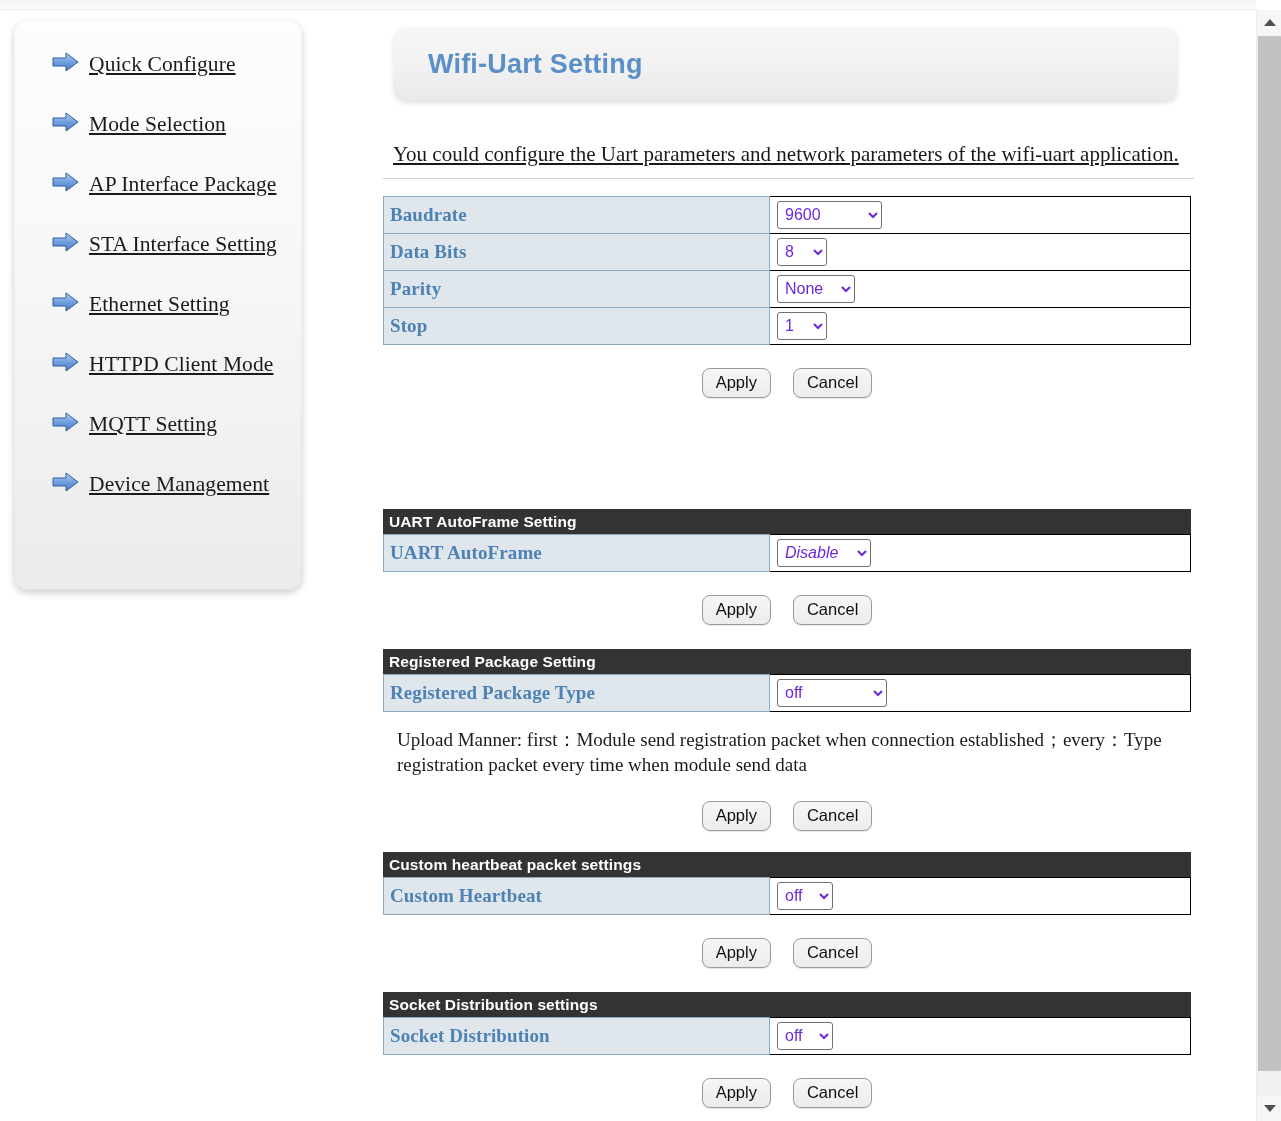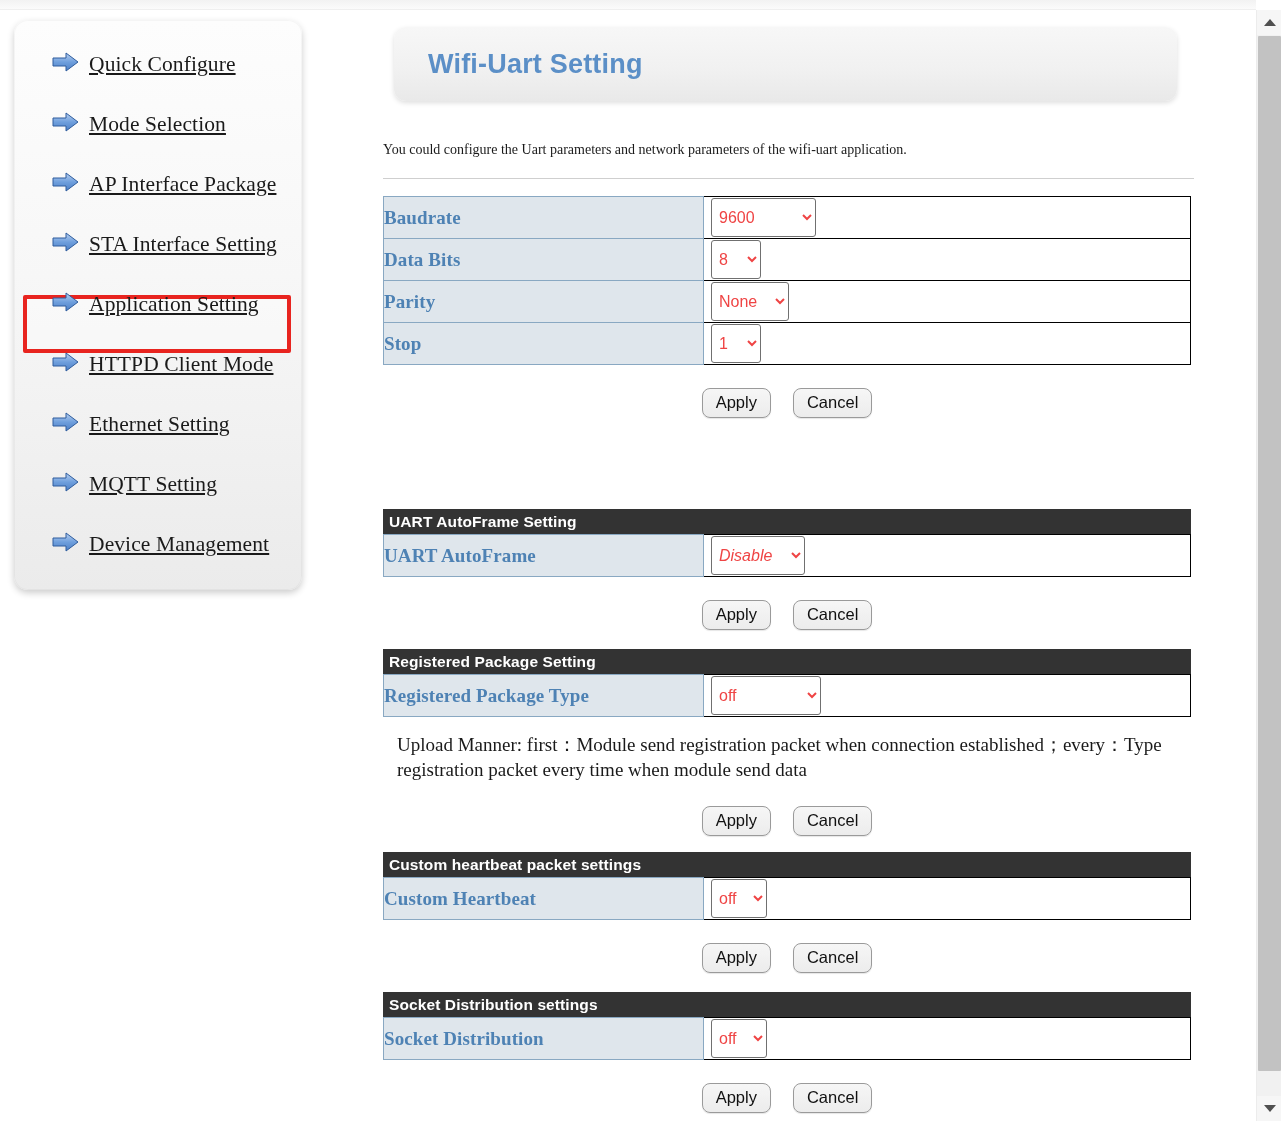--- a/index.html
+++ b/index.html
@@ -60,62 +60,62 @@
     display:flex; align-items:center;
   }
   .page-header h1 {
     margin:0; padding-left:34px;
     font-family:"Liberation Sans", sans-serif;
     font-size:27px; font-weight:bold; color:#5b8fc7;
     letter-spacing:0.2px;
   }
 
   .intro {
-    position:absolute; left:1px; top:141px; width:800px;
-    font-size:14px; color:#1a1a1a; line-height:1.3;
+    position:absolute; left:11px; top:141px; width:800px;
+    font-size:21px; color:#1a1a1a; line-height:1.3;text-decoration:underline;
   }
   .rule {
     position:absolute; left:1px; top:178px; width:811px; height:1px;
     background:#cfcfcf;
   }
 
   
   .section { position:absolute; left:1px; width:808px; }
   .sec-head {
     background:#333333; color:#ffffff;
     font-family:"Liberation Sans", sans-serif;
     font-size:15.5px; font-weight:bold;
     padding:4px 0 5px 6px;
     height:25px; line-height:17px;
     letter-spacing:0.1px;
   }
   table.form { border-collapse:collapse; width:808px; table-layout:fixed; }
   table.form td { border:1px solid #000; height:37px; vertical-align:middle; }
   td.cell-label {
-    width:320px;
+    width:386px;
     background:#dfe6ec;
     border:1px solid #89a8c2 !important;
-    padding-left:0;
+    padding-left:6px;
     color:#4e82b4;
     font-family:"Liberation Serif", serif;
     font-weight:bold;
     font-size:19px;
     letter-spacing:0.1px;
   }
   td.cell-value { background:#ffffff; padding-left:7px; }
 
   select.sel {
     font-family:"Liberation Sans", sans-serif;
     font-size:16px;
-    color:#ef4444;
+    color:#6d28d9;
     background:#fff;
     border:1px solid #707070;
     border-radius:3px;
     padding:1px 2px 2px 3px;
-    height:39px;
+    height:28px;
   }
   select.w-lg { width:105px; }
   select.w-md { width:78px; }
   select.w-sm { width:50px; }
   select.w-off-lg { width:110px; }
   select.w-off-sm { width:56px; }
 
   .btn-row { text-align:center; padding-top:15px; }
   button.btn {
     font-family:"Liberation Sans", sans-serif;
@@ -202,45 +202,37 @@
 
       <div class="nav-item">
         <span class="arrow">
           <svg width="28" height="20" viewBox="0 0 28 20">
               <path d="M1 6 L14 6 L14 1 L26 10 L14 19 L14 14 L1 14 Z" fill="url(#ga)" stroke="#2f5d9e" stroke-width="1"></path>
             </svg>
         </span>
         <span class="label">STA Interface Setting</span>
       </div>
 
-      <div class="nav-item selected">
-        <span class="arrow">
-          <svg width="28" height="20" viewBox="0 0 28 20">
-              <path d="M1 6 L14 6 L14 1 L26 10 L14 19 L14 14 L1 14 Z" fill="url(#ga)" stroke="#2f5d9e" stroke-width="1"></path>
-            </svg>
-        </span>
-        <span class="label">Application Setting</span>
+
+      <div class="nav-item">
+        <span class="arrow">
+          <svg width="28" height="20" viewBox="0 0 28 20">
+              <path d="M1 6 L14 6 L14 1 L26 10 L14 19 L14 14 L1 14 Z" fill="url(#ga)" stroke="#2f5d9e" stroke-width="1"></path>
+            </svg>
+        </span>
+        <span class="label">Ethernet Setting</span>
       </div>
 
       <div class="nav-item">
         <span class="arrow">
           <svg width="28" height="20" viewBox="0 0 28 20">
               <path d="M1 6 L14 6 L14 1 L26 10 L14 19 L14 14 L1 14 Z" fill="url(#ga)" stroke="#2f5d9e" stroke-width="1"></path>
             </svg>
         </span>
         <span class="label">HTTPD Client Mode</span>
-      </div>
-
-      <div class="nav-item">
-        <span class="arrow">
-          <svg width="28" height="20" viewBox="0 0 28 20">
-              <path d="M1 6 L14 6 L14 1 L26 10 L14 19 L14 14 L1 14 Z" fill="url(#ga)" stroke="#2f5d9e" stroke-width="1"></path>
-            </svg>
-        </span>
-        <span class="label">Ethernet Setting</span>
       </div>
 
       <div class="nav-item">
         <span class="arrow">
           <svg width="28" height="20" viewBox="0 0 28 20">
               <path d="M1 6 L14 6 L14 1 L26 10 L14 19 L14 14 L1 14 Z" fill="url(#ga)" stroke="#2f5d9e" stroke-width="1"></path>
             </svg>
         </span>
         <span class="label">MQTT Setting</span>
       </div>

